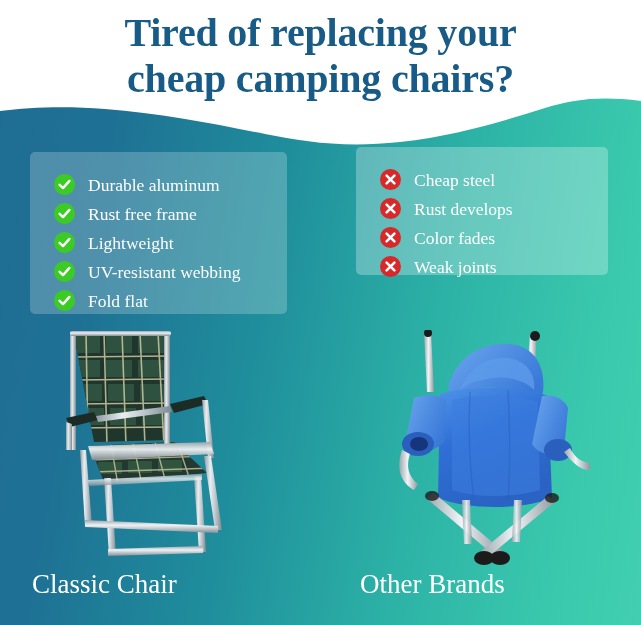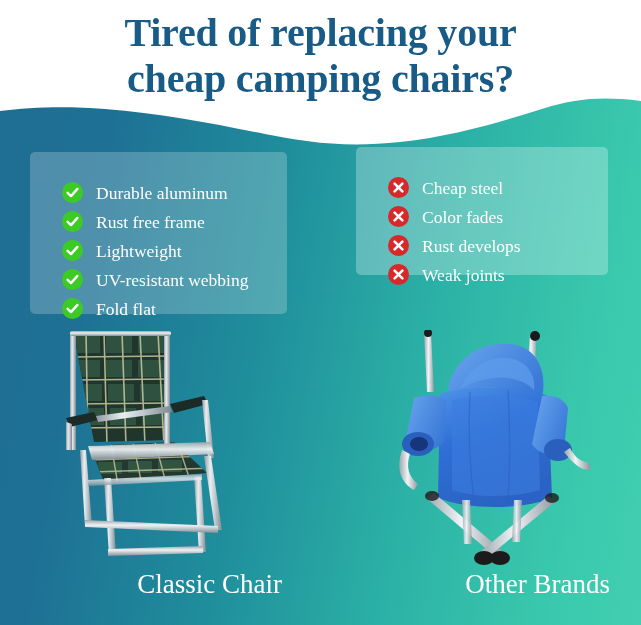--- a/index.html
+++ b/index.html
@@ -70,21 +70,21 @@
   }
   .panel-cons {
     left: 356px;
     top: 147px;
     width: 252px;
     height: 128px;
     background: rgba(255,255,255,0.28);
   }
   .feature-list {
     list-style: none;
-    margin: 16px;
+    margin: 8px;
     padding: 0;
   }
   .feature-item {
     display: flex;
     align-items: center;
     height: 29px;
     margin: 0;
   }
   .badge {
     flex: 0 0 auto;
@@ -130,21 +130,21 @@
     height: 238px;
   }
 
   
   .caption {
     position: absolute;
     color: #ffffff;
     font-family: "Liberation Serif", "DejaVu Serif", serif;
     font-size: 27px;
     line-height: 32px;
-    text-align: right;
+    text-align: left;
     white-space: nowrap;
   }
   .caption-left {
     left: 32px;
     top: 568px;
     width: 250px;
   }
   .caption-right {
     left: 360px;
     top: 568px;
@@ -223,29 +223,29 @@
             </svg>
         </span>
         <span class="feature-label">Cheap steel</span>
       </li>
       <li class="feature-item">
         <span class="badge badge-cross">
           <svg width="21" height="21" viewBox="0 0 21 21">
               <path d="M6.6,6.6 L14.4,14.4 M14.4,6.6 L6.6,14.4" stroke="#ffffff" stroke-width="2.6" stroke-linecap="round"></path>
             </svg>
         </span>
+        <span class="feature-label">Rust develops</span>
+      </li>
+      <li class="feature-item">
+        <span class="badge badge-cross">
+          <svg width="21" height="21" viewBox="0 0 21 21">
+              <path d="M6.6,6.6 L14.4,14.4 M14.4,6.6 L6.6,14.4" stroke="#ffffff" stroke-width="2.6" stroke-linecap="round"></path>
+            </svg>
+        </span>
         <span class="feature-label">Color fades</span>
-      </li>
-      <li class="feature-item">
-        <span class="badge badge-cross">
-          <svg width="21" height="21" viewBox="0 0 21 21">
-              <path d="M6.6,6.6 L14.4,14.4 M14.4,6.6 L6.6,14.4" stroke="#ffffff" stroke-width="2.6" stroke-linecap="round"></path>
-            </svg>
-        </span>
-        <span class="feature-label">Rust develops</span>
       </li>
       <li class="feature-item">
         <span class="badge badge-cross">
           <svg width="21" height="21" viewBox="0 0 21 21">
               <path d="M6.6,6.6 L14.4,14.4 M14.4,6.6 L6.6,14.4" stroke="#ffffff" stroke-width="2.6" stroke-linecap="round"></path>
             </svg>
         </span>
         <span class="feature-label">Weak joints</span>
       </li>
     </ul>

